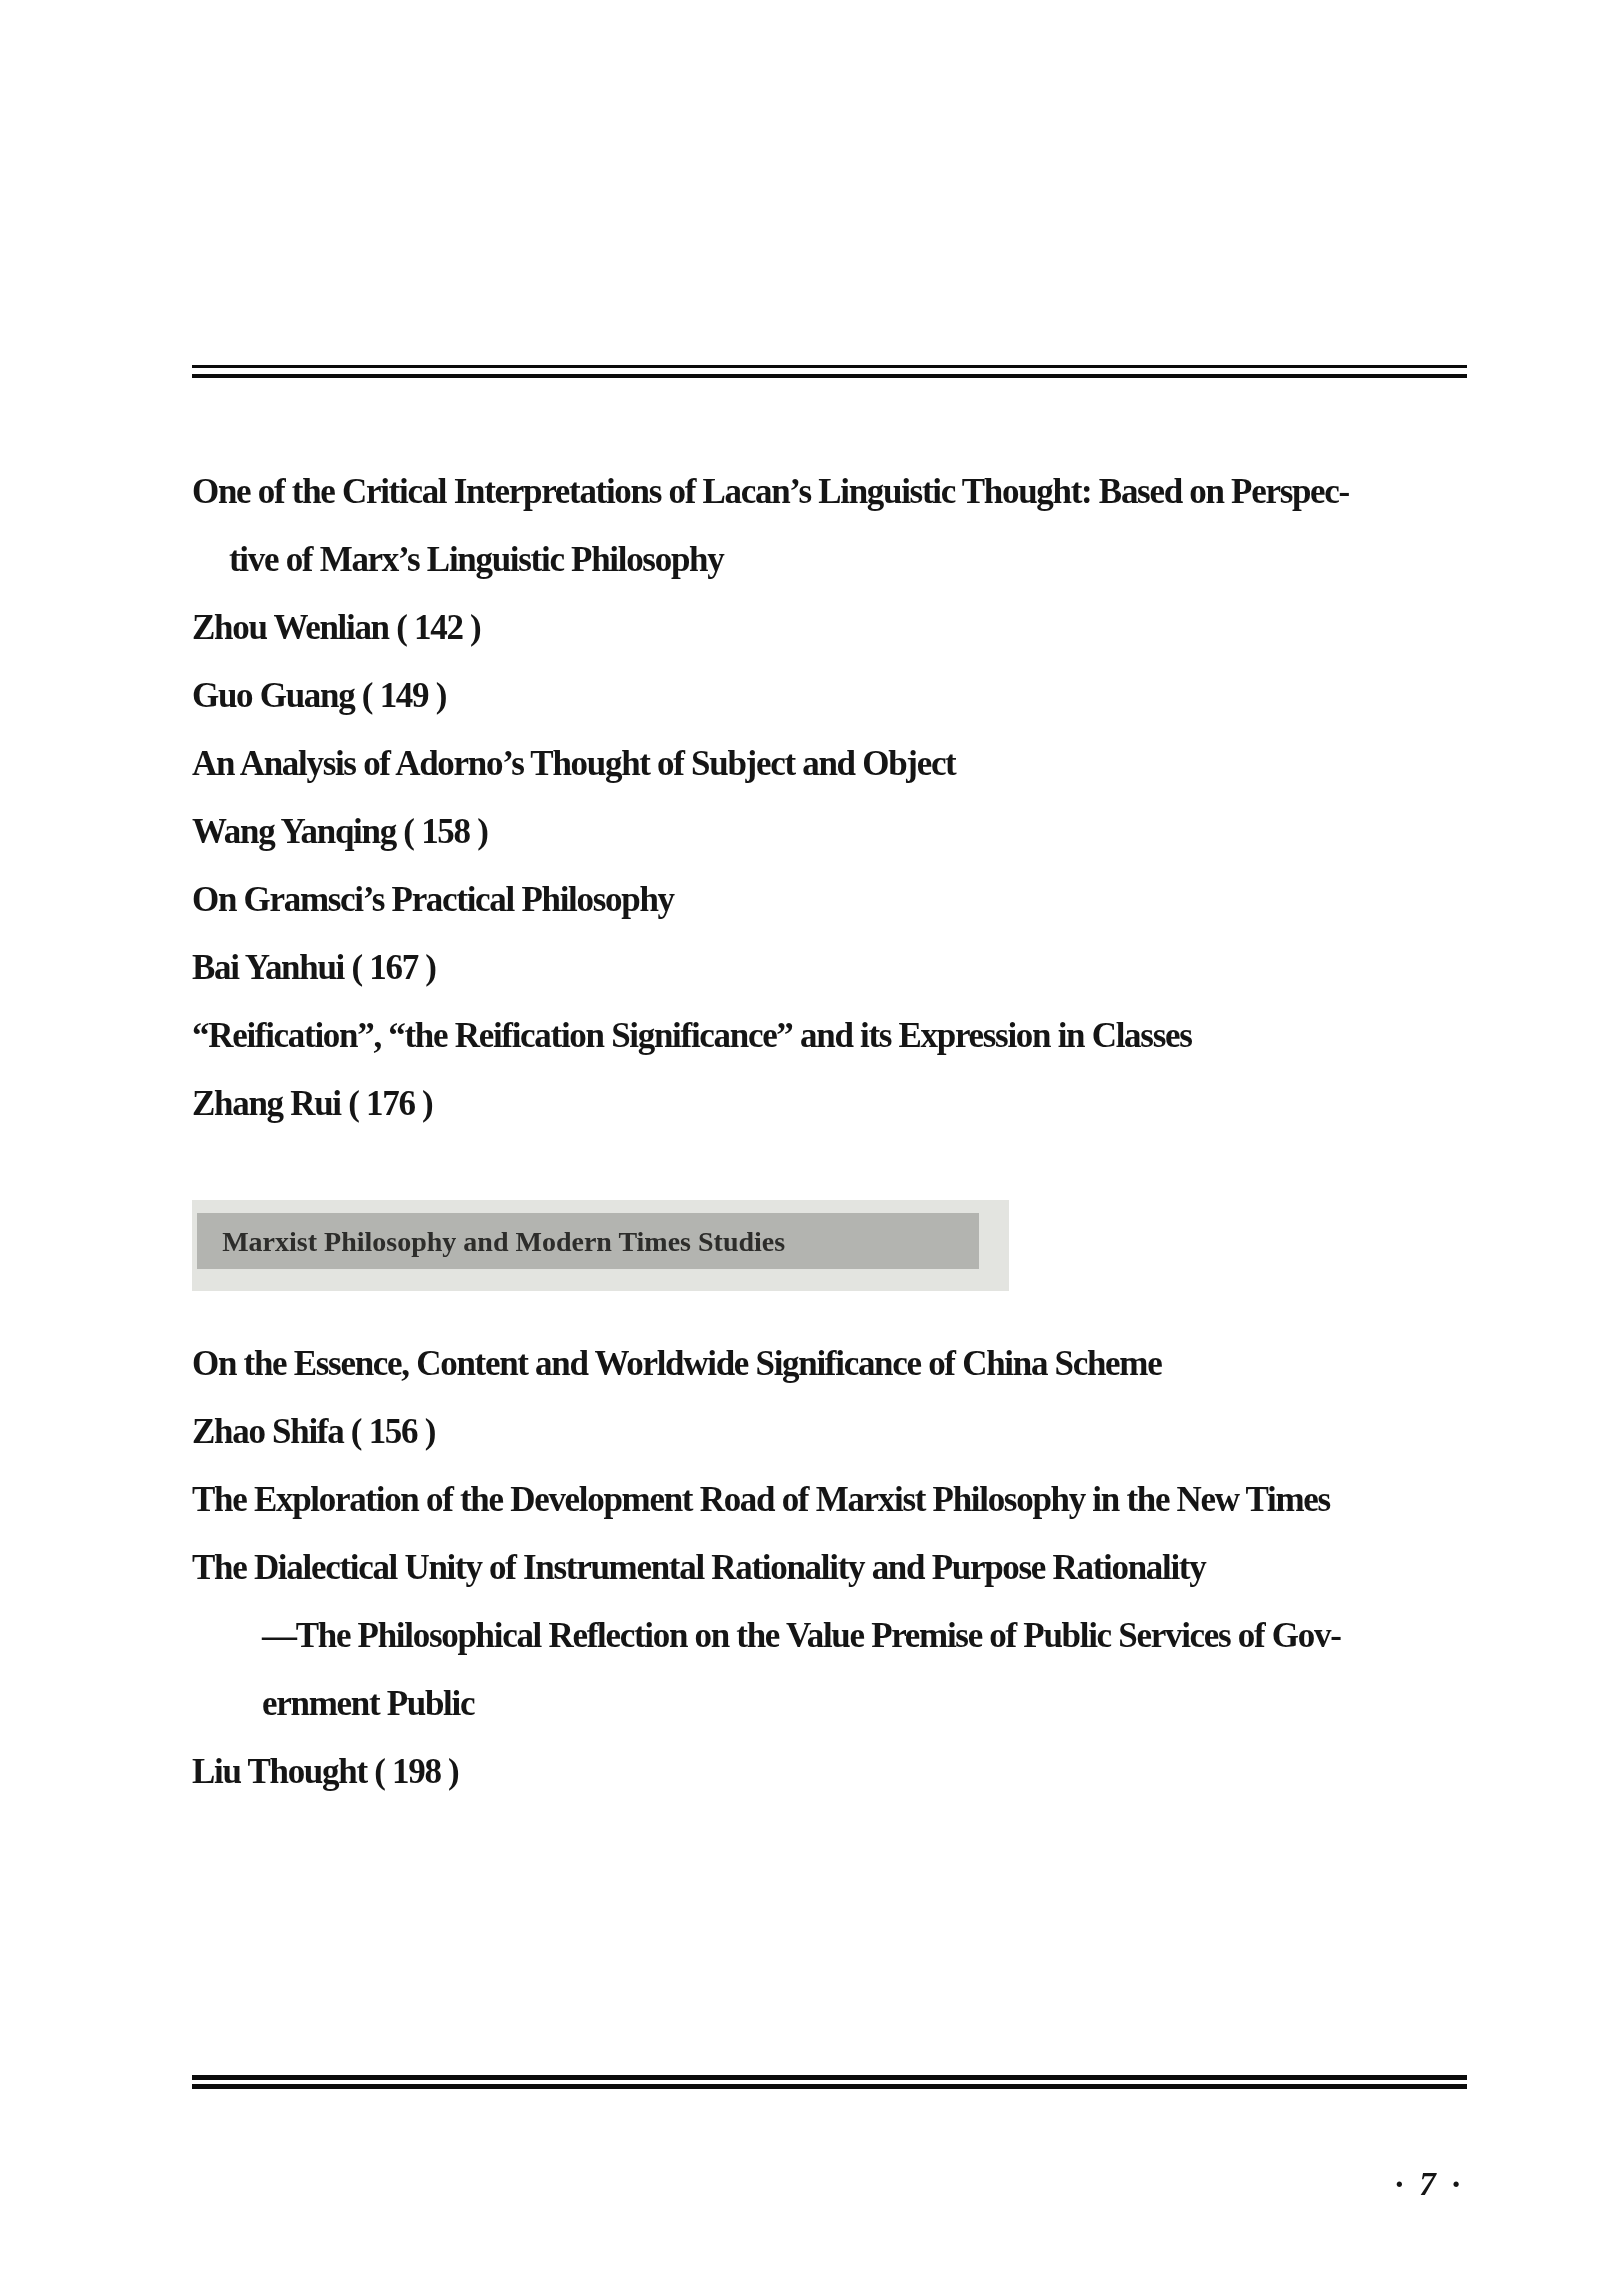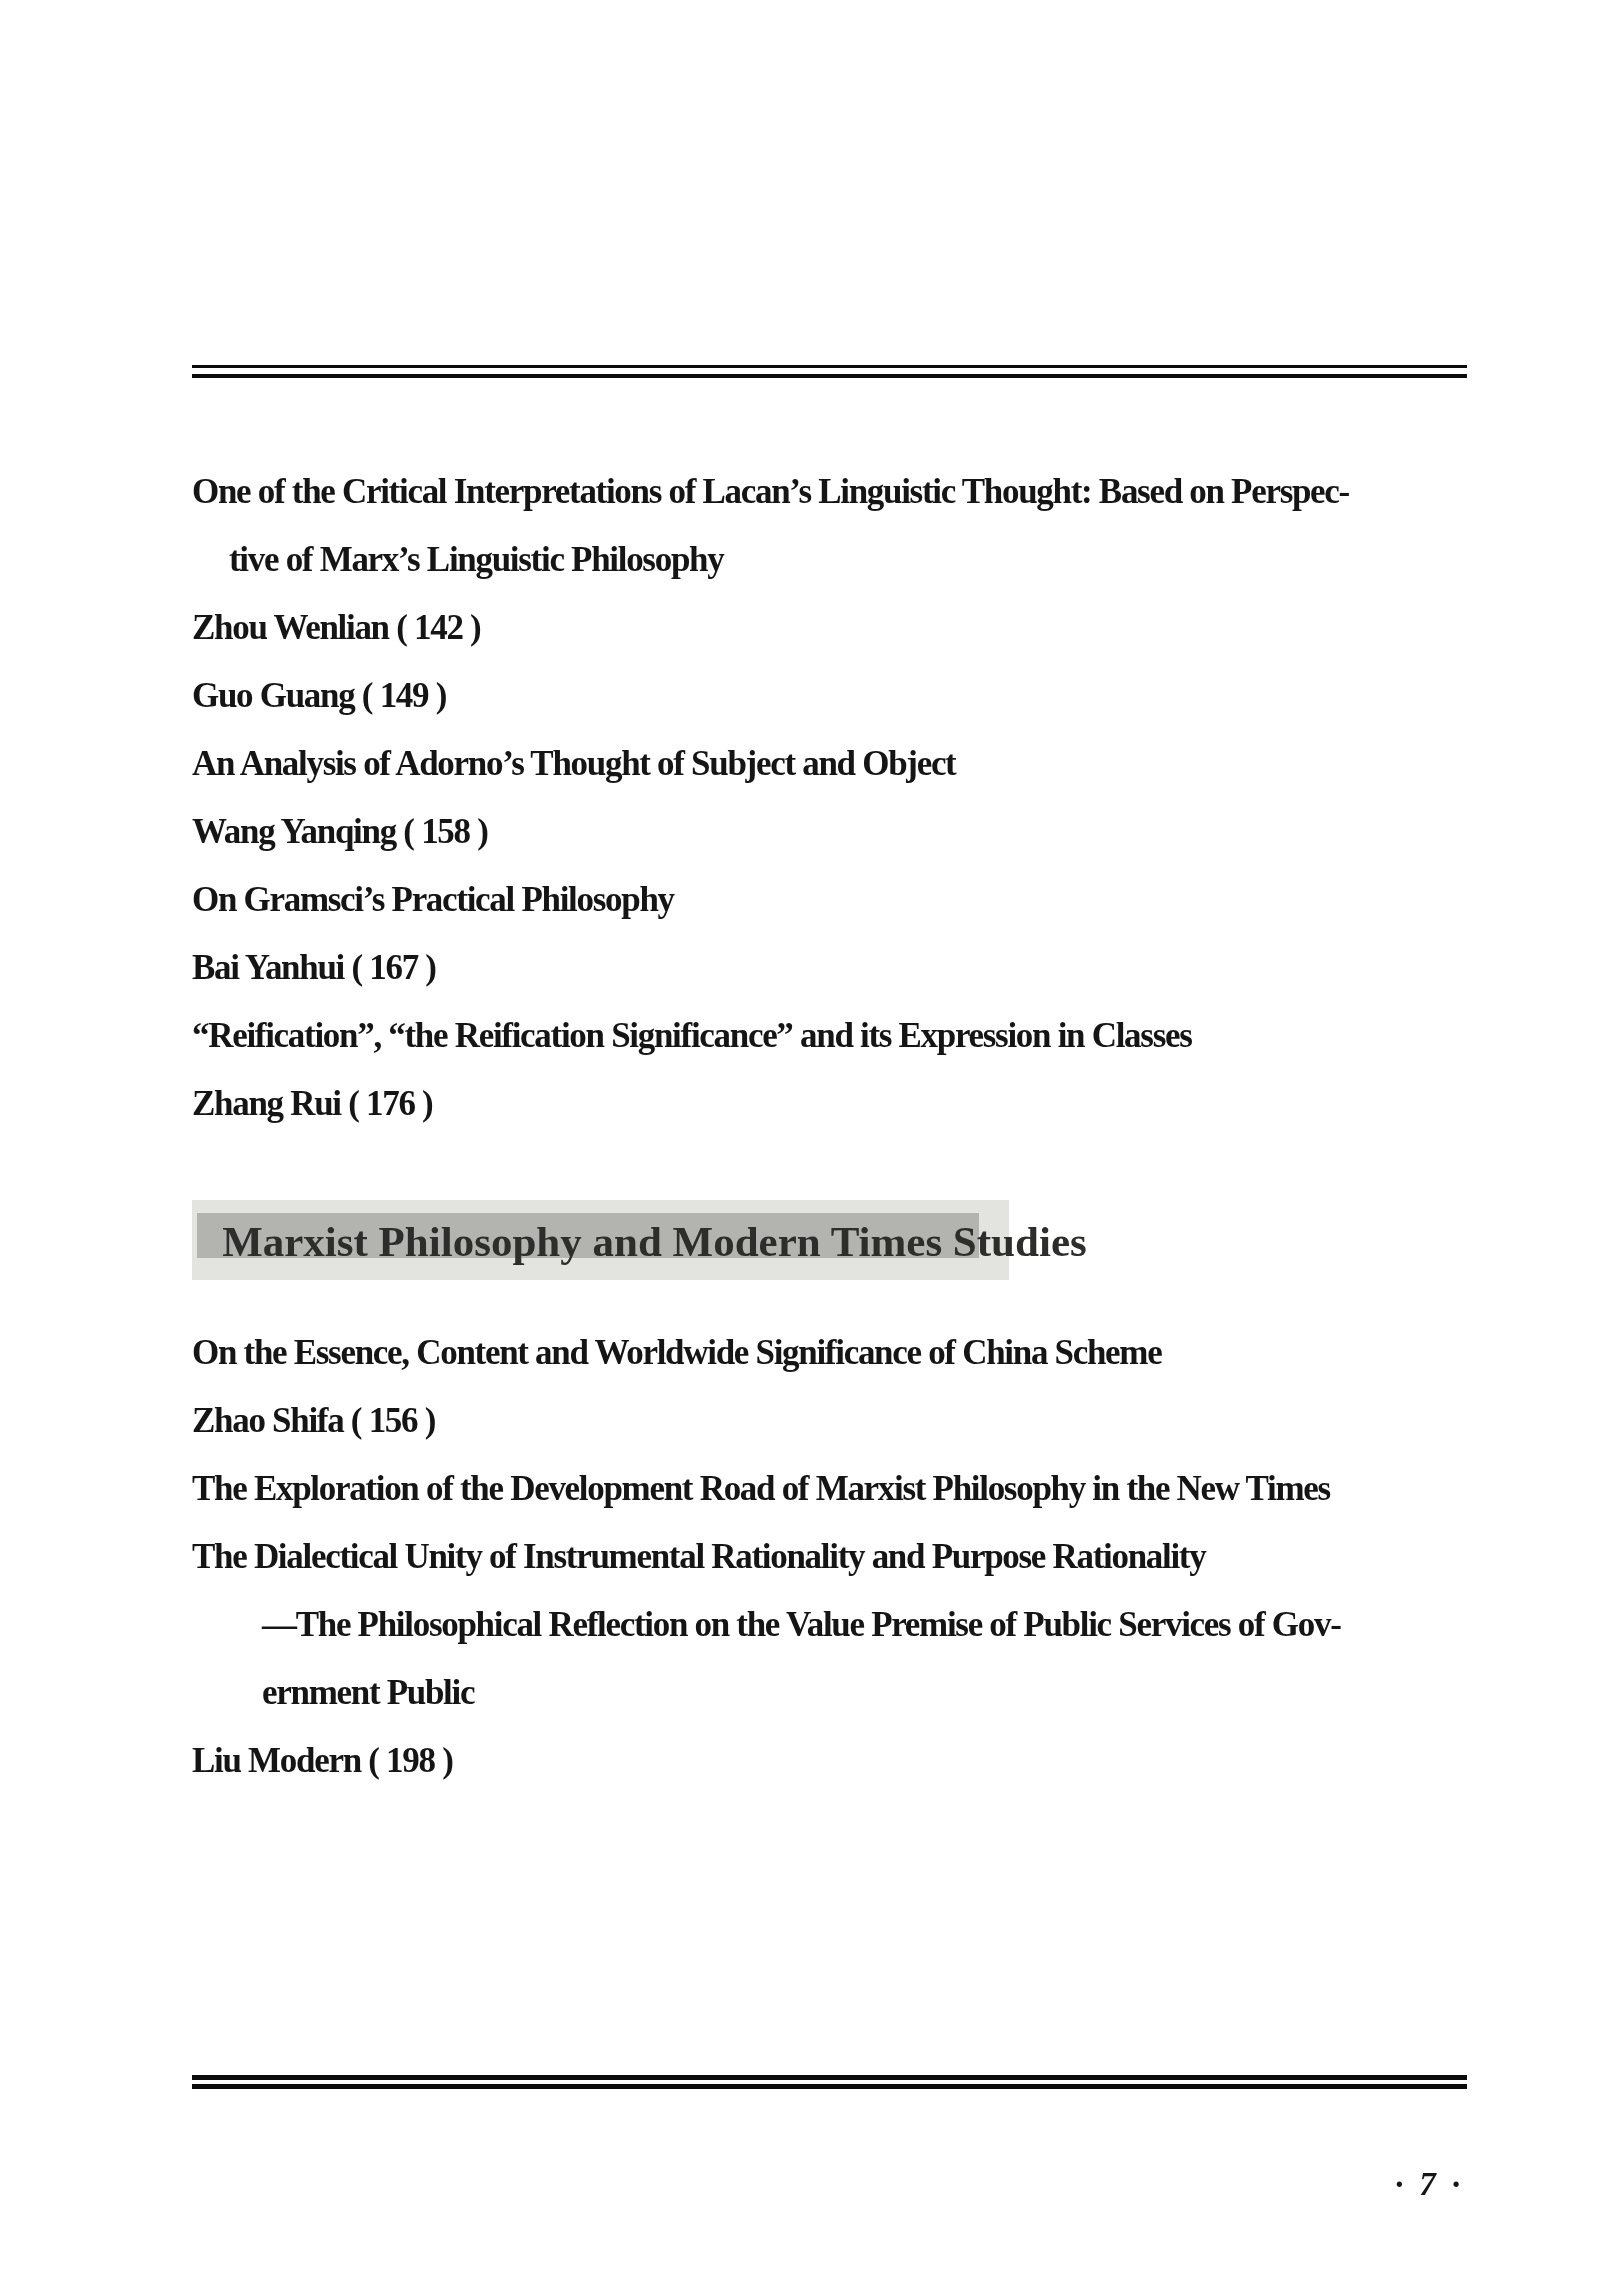--- a/index.html
+++ b/index.html
@@ -45,24 +45,24 @@
   
   .section-halo {
     margin-top: 62px;
     width: -moz-fit-content;
     width: fit-content;
     background: var(--halo, #e3e4e0);
     padding: 13px 30px 22px 5.2px;
   }
   .section-bar {
     box-sizing: border-box;
-    width: 782px; height: 45px; line-height: 57px;
+    width: 782px; height: 56px; line-height: 57px;
     background: var(--bar, #b3b4b0);
     padding-left: 25px;
-    font-size: 43px; font-weight: 700;
+    font-size: 28px; font-weight: 700;
     letter-spacing: 0;
     color: #2d2d2b;
     white-space: nowrap;
   }
   .section-halo ~ .entries { margin-top: 39px; }
 
   
   .folio {
     position: absolute;
     top: 2166px; left: 0; width: 1464px;
@@ -122,21 +122,21 @@
 
   <div class="line title-line indent-0">The Exploration of the Development Road of Marxist Philosophy in the New Times</div>
 
 
   <div class="line title-line indent-0">The Dialectical Unity of Instrumental Rationality and Purpose Rationality</div>
 
   <div class="line title-line indent-2">—The Philosophical Reflection on the Value Premise of Public Services of Gov-</div>
 
   <div class="line title-line indent-2">ernment Public</div>
 
-  <div class="line author-line"><span>Liu Modern</span>&nbsp;<span>( 198 )</span></div>
+  <div class="line author-line"><span>Liu Thought</span>&nbsp;<span>( 198 )</span></div>
 </div>
   </div>
 </div>
 
   <div class="double-rule rule-bottom">
     <div class="bar-a"></div>
     <div class="bar-gap"></div>
     <div class="bar-b"></div>
   </div>
 

